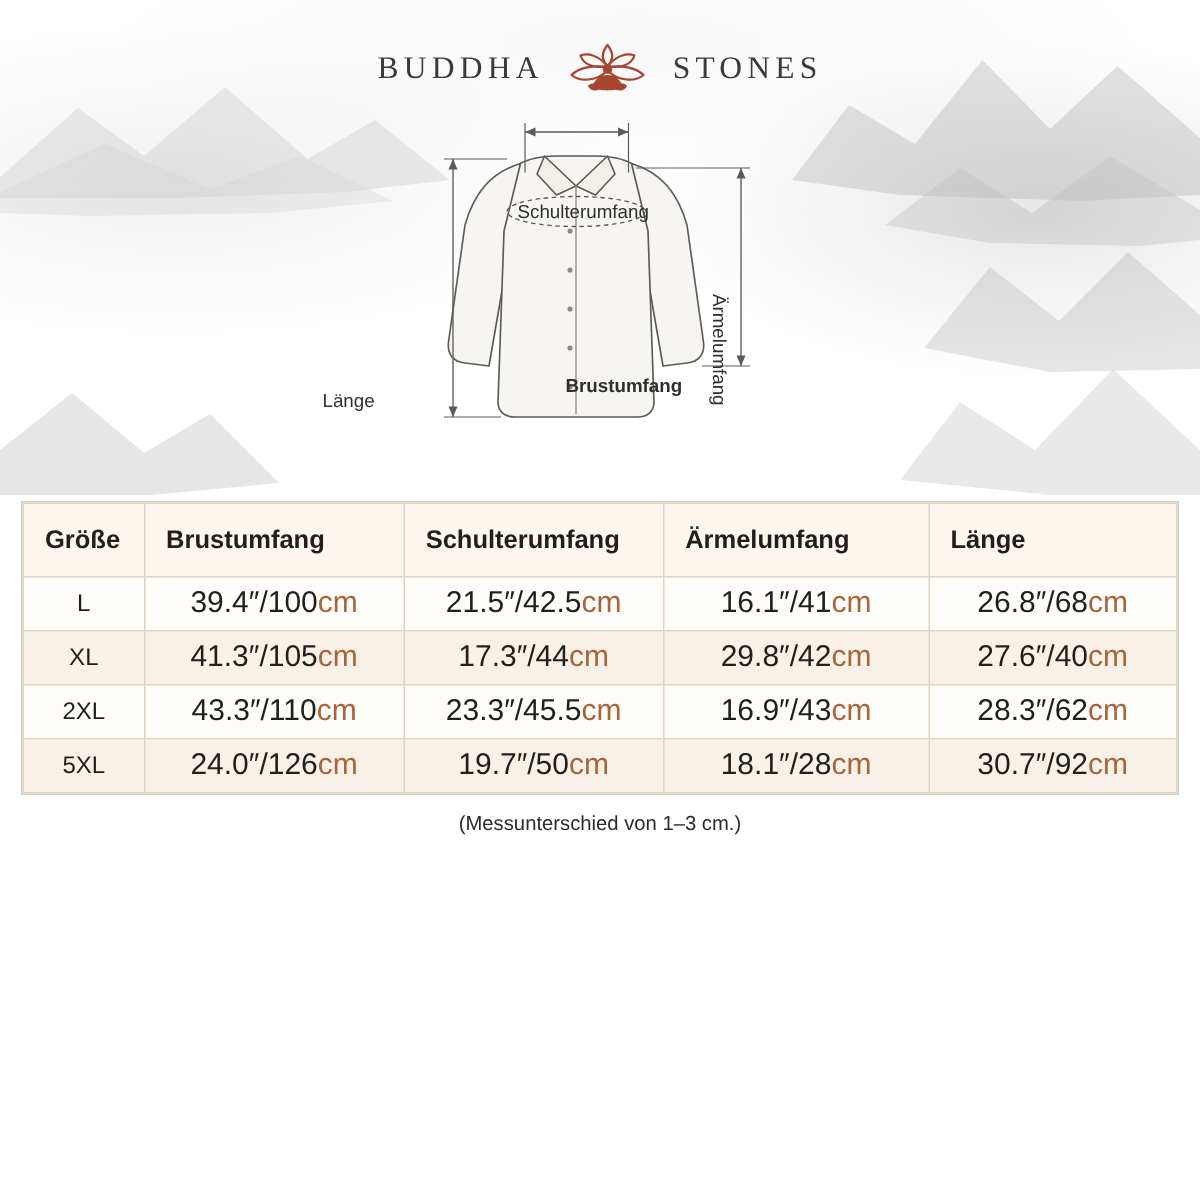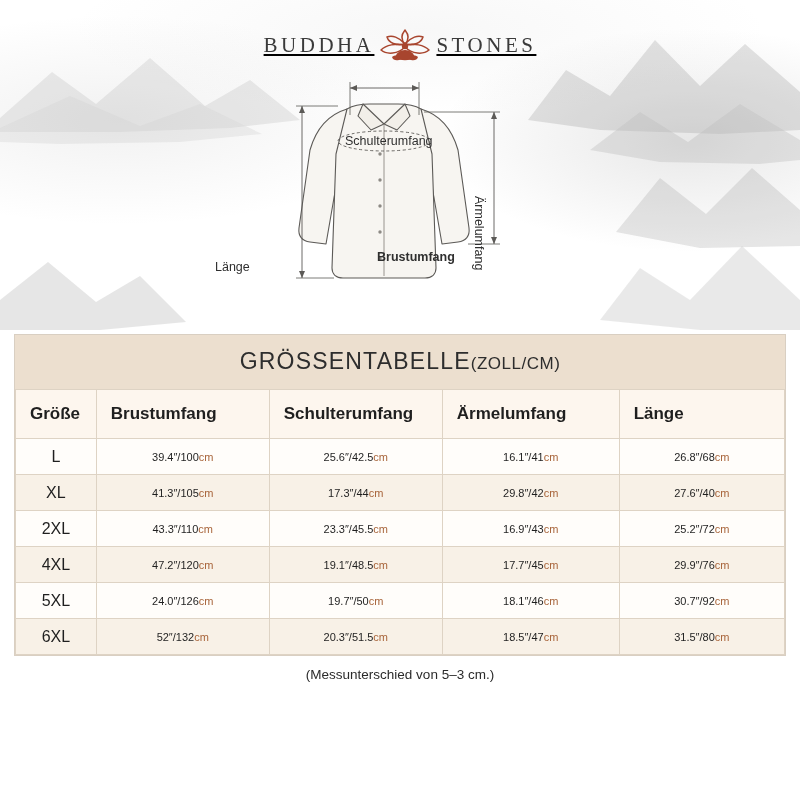--- a/index.html
+++ b/index.html
@@ -32,24 +32,23 @@
       radial-gradient(ellipse 500px 120px at 420px 30px, rgba(150,150,150,0.07), rgba(255,255,255,0) 70%);
   }
 
   
   .logo-row {
     position: relative;
     z-index: 2;
     display: flex;
     align-items: center;
     justify-content: center;
-    gap: 0;
+    gap: 12px;
     padding-top: 22px;
     height: 46px;
-    text-decoration: underline;
   }
   .logo-word {
     font-family: "Liberation Serif", serif;
     font-size: 21px;
     letter-spacing: 3.5px;
     color: #3a3a3a;
   }
   .logo-mark {
     width: 62px;
     height: 42px;
@@ -103,21 +102,21 @@
     letter-spacing: 0.5px;
   }
   table {
     width: 100%;
     border-collapse: collapse;
     table-layout: fixed;
   }
   th, td {
     border: 1px solid #ded3c4;
     text-align: center;
-    font-size: 11px;
+    font-size: 20px;
     color: #1f1f1f;
     padding: 0;
     height: 35px;
   }
   thead th {
     background: #fdf6ee;
     font-weight: bold;
     font-size: 17px;
     height: 48px;
   }
@@ -231,23 +230,20 @@
     <polygon points="494,176 491,169 497,169" fill="#5c5a57"></polygon>
   </svg>
 
   <span class="diag-label" id="lbl-schulter">Schulterumfang</span>
   <span class="diag-label" id="lbl-laenge">Länge</span>
   <span class="diag-label" id="lbl-brust">Brustumfang</span>
   <span class="diag-label" id="lbl-aermel">Ärmelumfang</span>
 </div>
 
 <div class="table-block">
-  <div class="table-title">
-    <span>GRÖSSENTABELLE</span><span class="unit">(ZOLL/CM)</span>
-  </div>
 
   <table>
     <colgroup>
       <col class="col-size">
         <col class="col-chest">
         <col class="col-shoulder">
         <col class="col-sleeve">
         <col class="col-length">
     </colgroup>
     <thead>
@@ -256,56 +252,42 @@
         <th class="left-al">Brustumfang</th>
         <th class="left-al">Schulterumfang</th>
         <th class="left-al">Ärmelumfang</th>
         <th class="left-al">Länge</th>
       </tr>
     </thead>
     <tbody>
       <tr>
         <td class="sz">L</td>
         <td><span>39.4″/100</span><span class="cm">cm</span></td>
-        <td><span>25.6″/42.5</span><span class="cm">cm</span></td>
+        <td><span>21.5″/42.5</span><span class="cm">cm</span></td>
         <td><span>16.1″/41</span><span class="cm">cm</span></td>
         <td><span>26.8″/68</span><span class="cm">cm</span></td>
       </tr>
       <tr>
         <td class="sz">XL</td>
         <td><span>41.3″/105</span><span class="cm">cm</span></td>
         <td><span>17.3″/44</span><span class="cm">cm</span></td>
         <td><span>29.8″/42</span><span class="cm">cm</span></td>
         <td><span>27.6″/40</span><span class="cm">cm</span></td>
       </tr>
       <tr>
         <td class="sz">2XL</td>
         <td><span>43.3″/110</span><span class="cm">cm</span></td>
         <td><span>23.3″/45.5</span><span class="cm">cm</span></td>
         <td><span>16.9″/43</span><span class="cm">cm</span></td>
-        <td><span>25.2″/72</span><span class="cm">cm</span></td>
-      </tr>
-      <tr>
-        <td class="sz">4XL</td>
-        <td><span>47.2″/120</span><span class="cm">cm</span></td>
-        <td><span>19.1″/48.5</span><span class="cm">cm</span></td>
-        <td><span>17.7″/45</span><span class="cm">cm</span></td>
-        <td><span>29.9″/76</span><span class="cm">cm</span></td>
+        <td><span>28.3″/62</span><span class="cm">cm</span></td>
       </tr>
       <tr>
         <td class="sz">5XL</td>
         <td><span>24.0″/126</span><span class="cm">cm</span></td>
         <td><span>19.7″/50</span><span class="cm">cm</span></td>
-        <td><span>18.1″/46</span><span class="cm">cm</span></td>
+        <td><span>18.1″/28</span><span class="cm">cm</span></td>
         <td><span>30.7″/92</span><span class="cm">cm</span></td>
-      </tr>
-      <tr>
-        <td class="sz">6XL</td>
-        <td><span>52″/132</span><span class="cm">cm</span></td>
-        <td><span>20.3″/51.5</span><span class="cm">cm</span></td>
-        <td><span>18.5″/47</span><span class="cm">cm</span></td>
-        <td><span>31.5″/80</span><span class="cm">cm</span></td>
       </tr>
     </tbody>
   </table>
 </div>
 
-<div class="footnote">(Messunterschied von 5–3 cm.)</div>
+<div class="footnote">(Messunterschied von 1–3 cm.)</div>
 
 </body></html>

